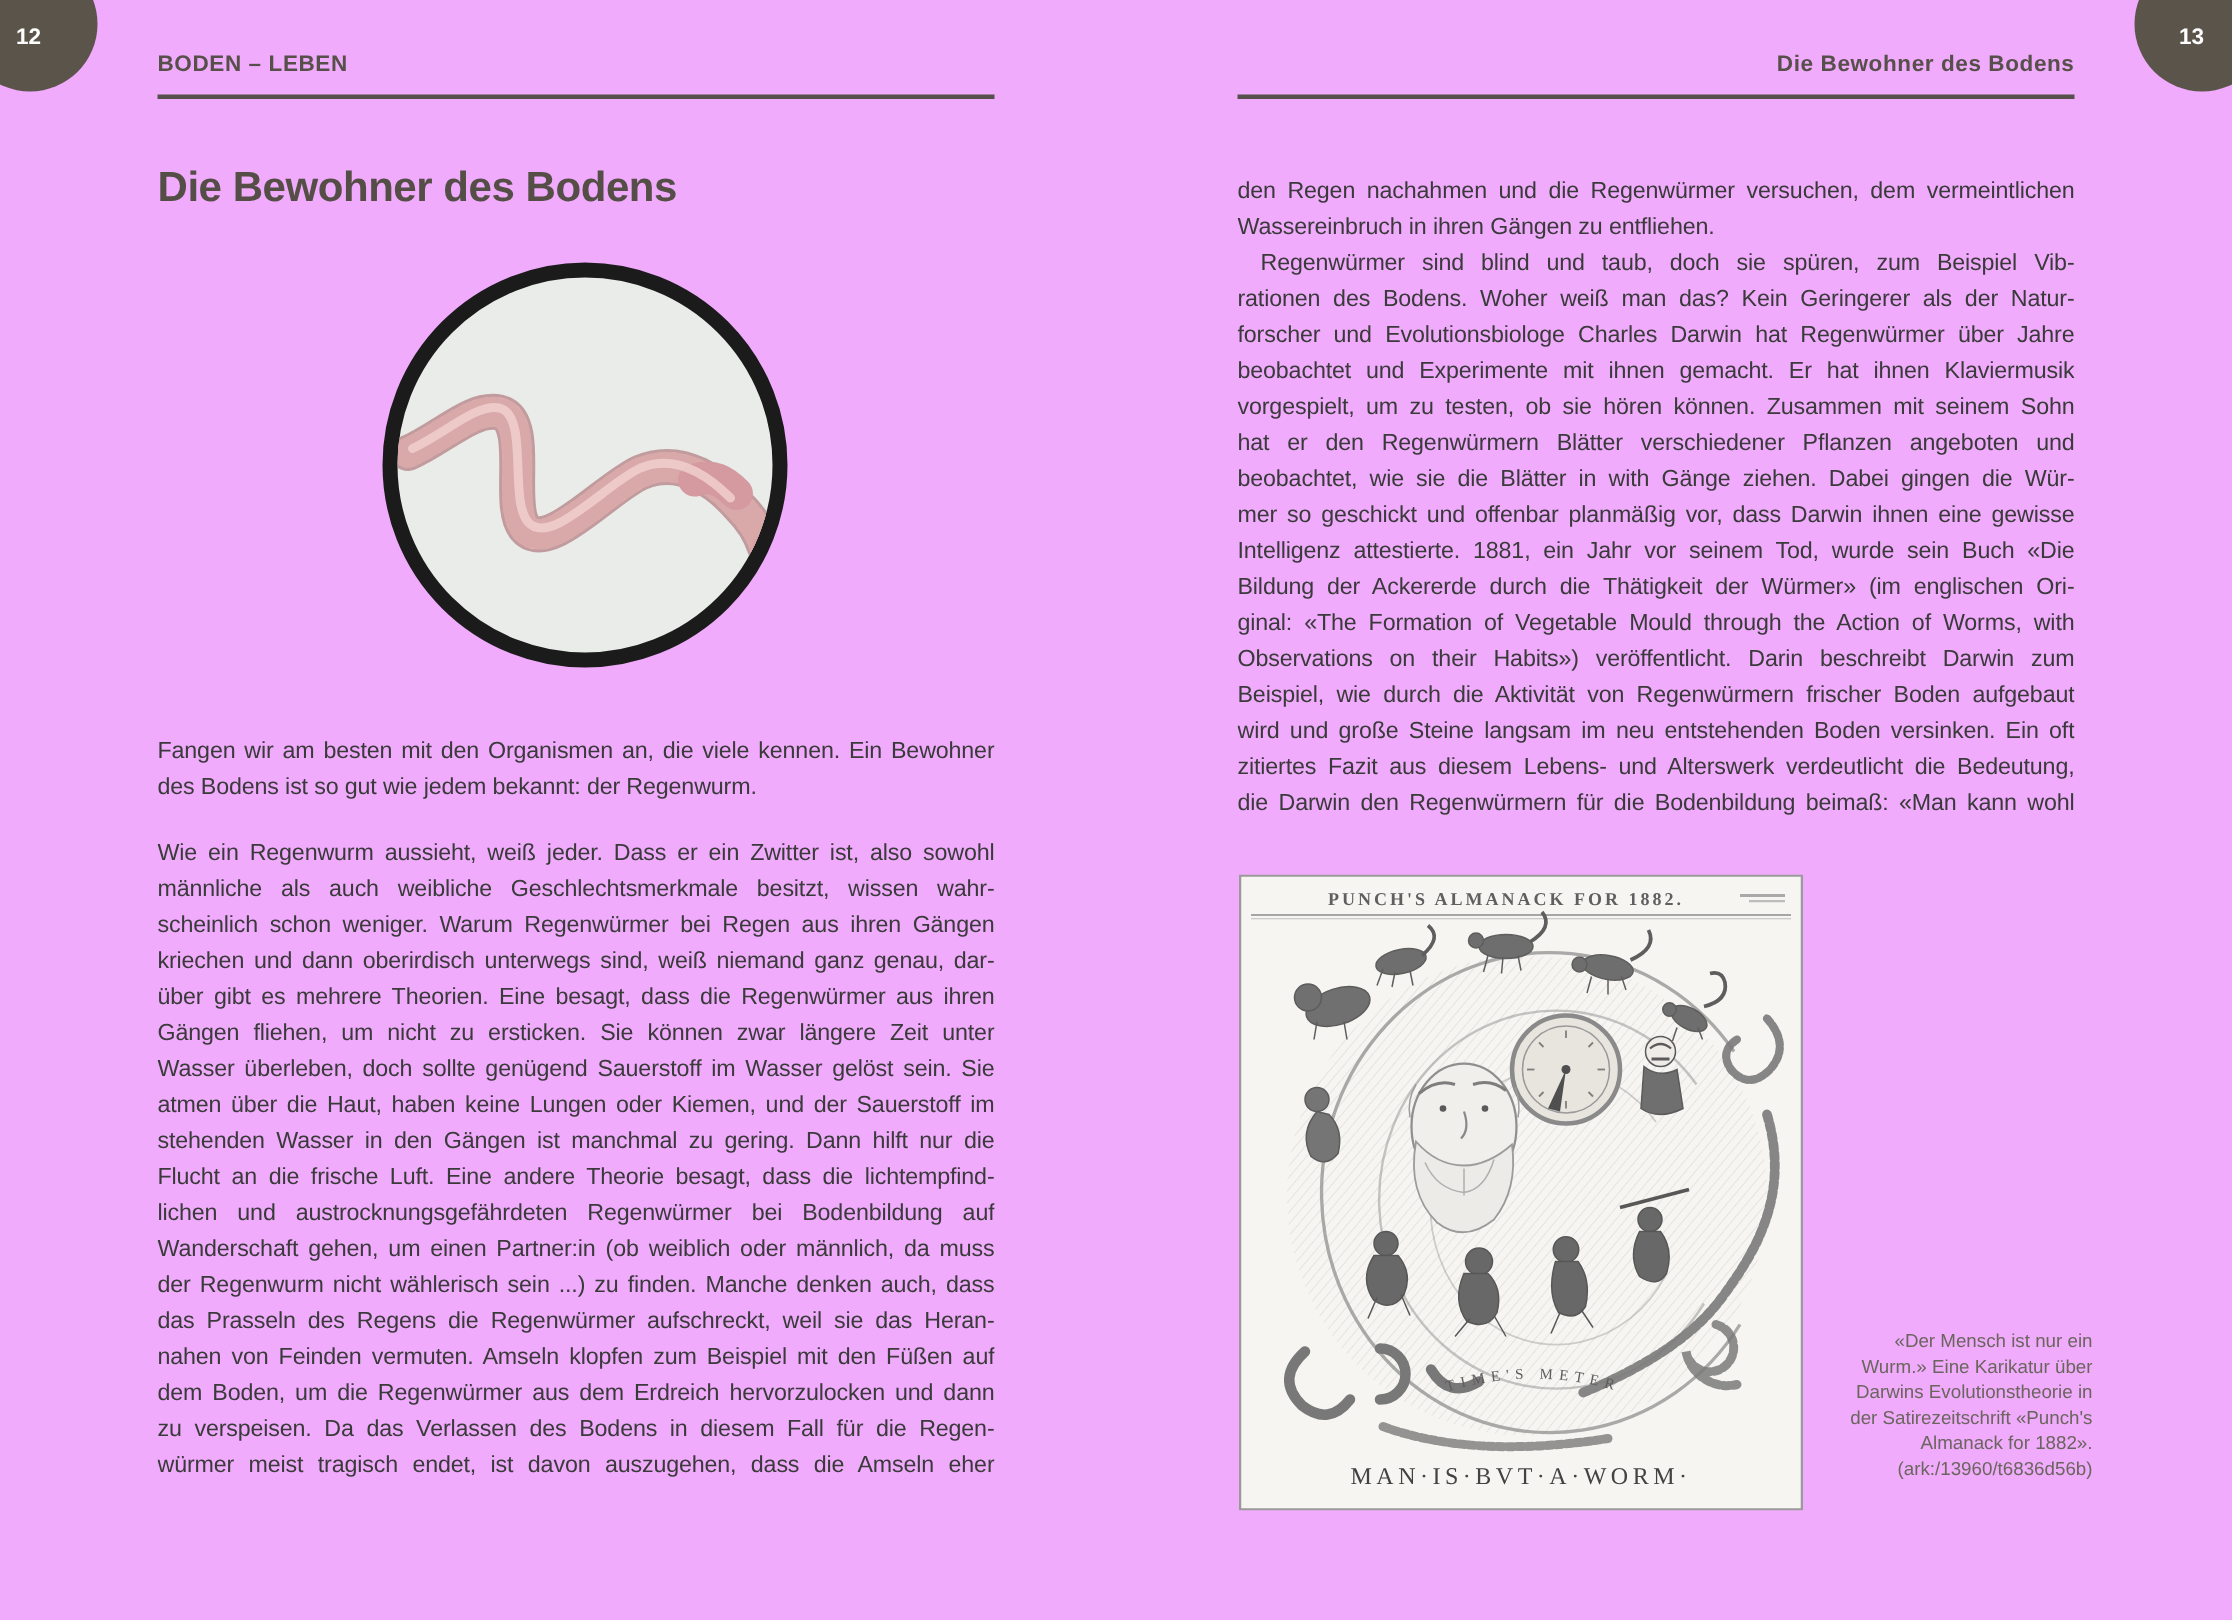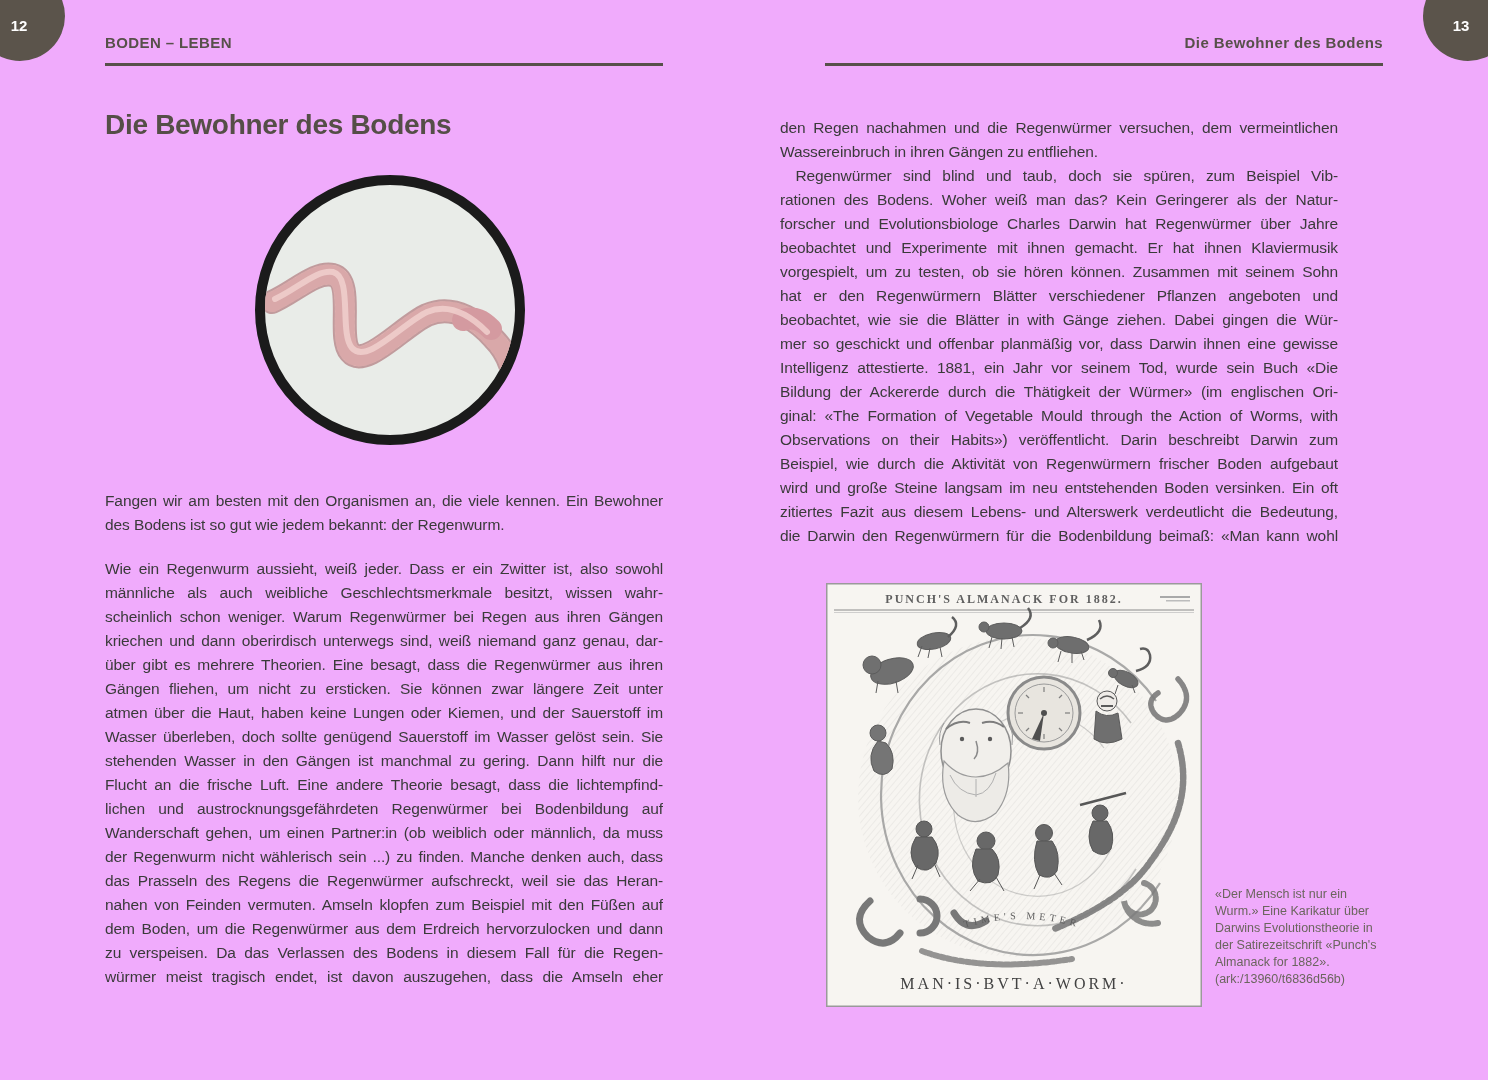--- a/index.html
+++ b/index.html
@@ -20,30 +20,30 @@
   .rule-left{left:105px;}
   .rule-right{left:825px;}
 
   .title{position:absolute;left:105px;top:109px;margin:0;font-size:28px;font-weight:bold;letter-spacing:-.3px;color:#554e47;}
 
   .worm-figure{position:absolute;left:255px;top:175px;width:270px;height:270px;box-sizing:border-box;
                border:10px solid #1b1b1b;border-radius:50%;background:#e9ece8;overflow:hidden;}
   .worm-figure svg{display:block;width:100%;height:100%;}
 
   .para{position:absolute;left:105px;width:558px;font-size:15.5px;line-height:24px;letter-spacing:-.1px;color:#3a3a3a;}
-  .rpara{left:780px;}
+  .rpara{left:825px;}
   .tline{text-align:justify;text-align-last:justify;height:24px;overflow:hidden;}
   .para:not(.keep-just) .tline:last-child{text-align-last:left;}
   .bold{font-weight:normal;}
 
   .caricature{position:absolute;left:826px;top:583px;width:376px;height:424px;}
   .caricature svg{display:block;width:100%;height:100%;}
 
   .caption{position:absolute;left:1215px;top:886px;width:180px;font-size:12.5px;line-height:17px;color:#6b655e;}
-  .caption .tline{text-align:left;text-align-last:auto;white-space:nowrap;height:17px;}
+  .caption .tline{text-align:right;text-align-last:auto;white-space:nowrap;height:17px;}
 </style>
 </head>
 <body>
 
 <div class="spread">
 
   <div>
     <div class="badge badge-left">
       <span>12</span>
     </div>
@@ -69,22 +69,22 @@
       <div><span>des Bodens ist so gut wie jedem bekannt: der </span><span class="bold">Regenwurm</span><span>.</span></div>
     </div>
 
     <div class="para keep-just" style="top:557px">
         <div class="tline">Wie ein Regenwurm aussieht, weiß jeder. Dass er ein Zwitter ist, also sowohl</div>
         <div class="tline">männliche als auch weibliche Geschlechtsmerkmale besitzt, wissen wahr-</div>
         <div class="tline">scheinlich schon weniger. Warum Regenwürmer bei Regen aus ihren Gängen</div>
         <div class="tline">kriechen und dann oberirdisch unterwegs sind, weiß niemand ganz genau, dar-</div>
         <div class="tline">über gibt es mehrere Theorien. Eine besagt, dass die Regenwürmer aus ihren</div>
         <div class="tline">Gängen fliehen, um nicht zu ersticken. Sie können zwar längere Zeit unter</div>
+        <div class="tline">Wasser überleben, doch sollte genügend Sauerstoff im Wasser gelöst sein. Sie</div>
         <div class="tline">atmen über die Haut, haben keine Lungen oder Kiemen, und der Sauerstoff im</div>
-        <div class="tline">Wasser überleben, doch sollte genügend Sauerstoff im Wasser gelöst sein. Sie</div>
         <div class="tline">stehenden Wasser in den Gängen ist manchmal zu gering. Dann hilft nur die</div>
         <div class="tline">Flucht an die frische Luft. Eine andere Theorie besagt, dass die lichtempfind-</div>
         <div class="tline">lichen und austrocknungsgefährdeten Regenwürmer bei Bodenbildung auf</div>
         <div class="tline">Wanderschaft gehen, um einen Partner:in (ob weiblich oder männlich, da muss</div>
         <div class="tline">der Regenwurm nicht wählerisch sein ...) zu finden. Manche denken auch, dass</div>
         <div class="tline">das Prasseln des Regens die Regenwürmer aufschreckt, weil sie das Heran-</div>
         <div class="tline">nahen von Feinden vermuten. Amseln klopfen zum Beispiel mit den Füßen auf</div>
         <div class="tline">dem Boden, um die Regenwürmer aus dem Erdreich hervorzulocken und dann</div>
         <div class="tline">zu verspeisen. Da das Verlassen des Bodens in diesem Fall für die Regen-</div>
         <div class="tline">würmer meist tragisch endet, ist davon auszugehen, dass die Amseln eher</div>

